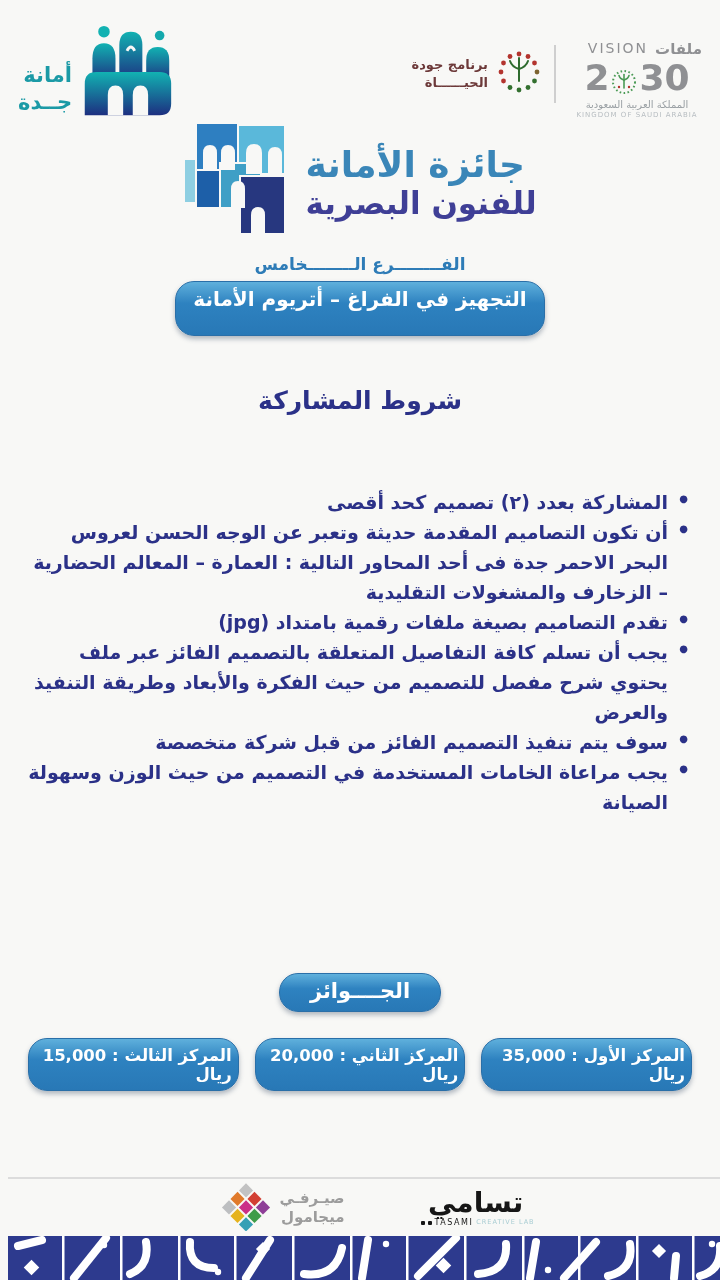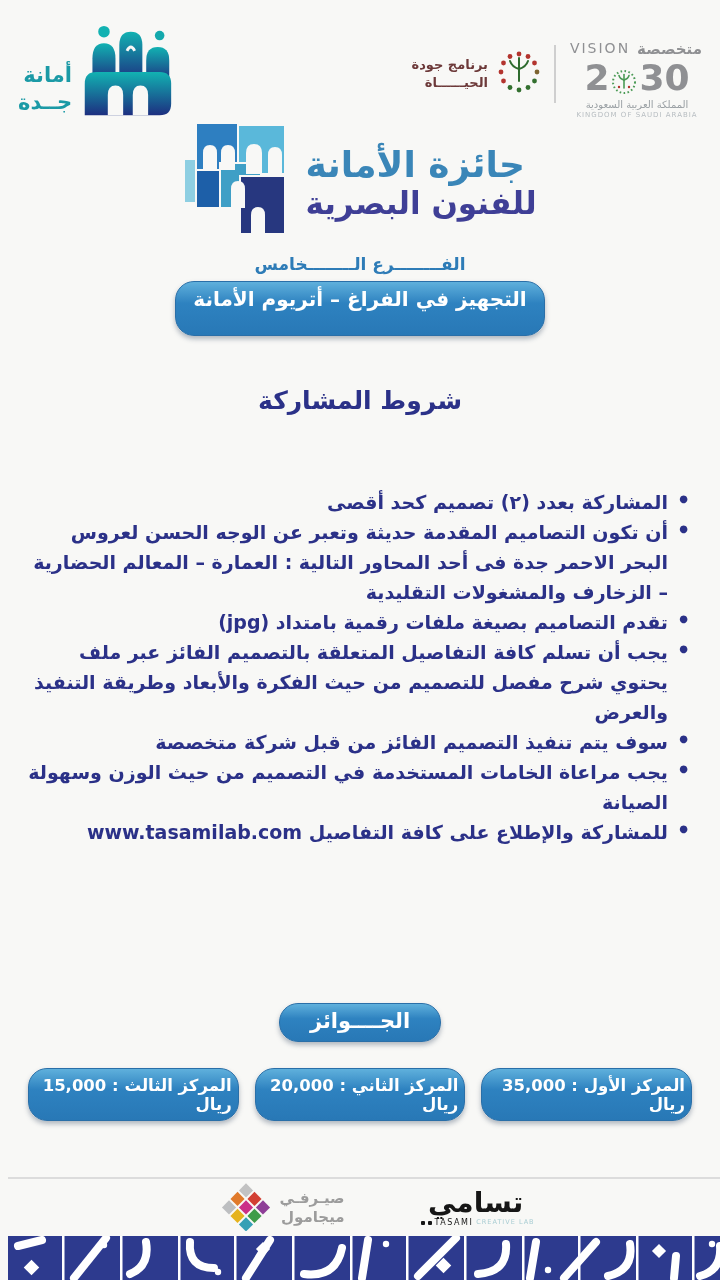--- a/index.html
+++ b/index.html
@@ -126,21 +126,21 @@
             </g>
           </svg>
         </span>
       </div>
 
       <div class="v-divider"></div>
 
       <div class="vision">
         <div class="v-top">
           <span class="v-en">VISION</span>
-          <span class="v-ar">متخصصة</span>
+          <span class="v-ar">ملفات</span>
         </div>
         <div class="v-year">
           <span>2</span>
           <span class="v-emblem">
             <svg width="26" height="26" viewBox="0 0 26 26">
               <circle cx="13" cy="13" r="11" fill="none" stroke="#4a9a55" stroke-width="2" stroke-dasharray="1.6 2.4"></circle>
               <g stroke="#4a9a55" stroke-width="1.6" fill="none" stroke-linecap="round">
                 <path d="M13,19 V11"></path>
                 <path d="M13,11 Q9,10 8,6.5"></path>
                 <path d="M13,11 Q17,10 18,6.5"></path>
@@ -192,21 +192,20 @@
 
   <div class="cond-heading">شروط المشاركة</div>
 
   <ul class="cond-list">
     <li>المشاركة بعدد (٢) تصميم كحد أقصى</li>
     <li>أن تكون التصاميم المقدمة حديثة وتعبر عن الوجه الحسن لعروس البحر الاحمر جدة فى أحد المحاور التالية : العمارة – المعالم الحضارية – الزخارف والمشغولات التقليدية</li>
     <li>تقدم التصاميم بصيغة ملفات رقمية بامتداد (jpg)</li>
     <li>يجب أن تسلم كافة التفاصيل المتعلقة بالتصميم الفائز عبر ملف يحتوي شرح مفصل للتصميم من حيث الفكرة والأبعاد وطريقة التنفيذ والعرض</li>
     <li>سوف يتم تنفيذ التصميم الفائز من قبل شركة متخصصة</li>
     <li>يجب مراعاة الخامات المستخدمة في التصميم من حيث الوزن وسهولة الصيانة</li>
-    <li>للمشاركة والإطلاع على كافة التفاصيل www.tasamilab.com</li>
   </ul>
 
   <div class="pill prizes-heading">الجــــوائز</div>
 
   <div class="prizes-row">
     <div class="pill prize-btn">المركز الأول :  35,000  ريال</div>
     <div class="pill prize-btn">المركز الثاني : 20,000  ريال</div>
     <div class="pill prize-btn">المركز الثالث :  15,000 ريال</div>
   </div>
 

